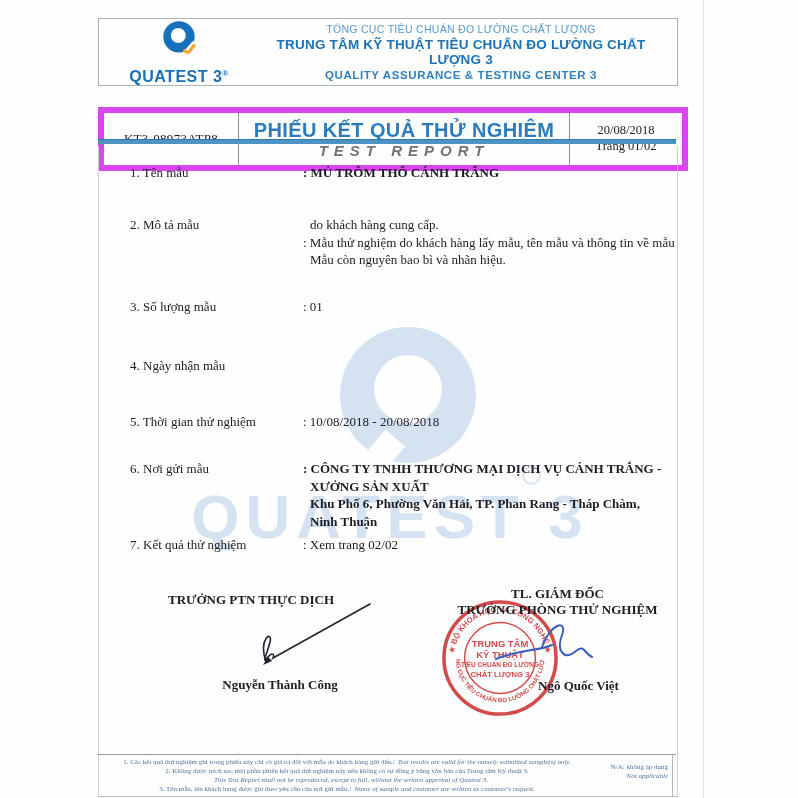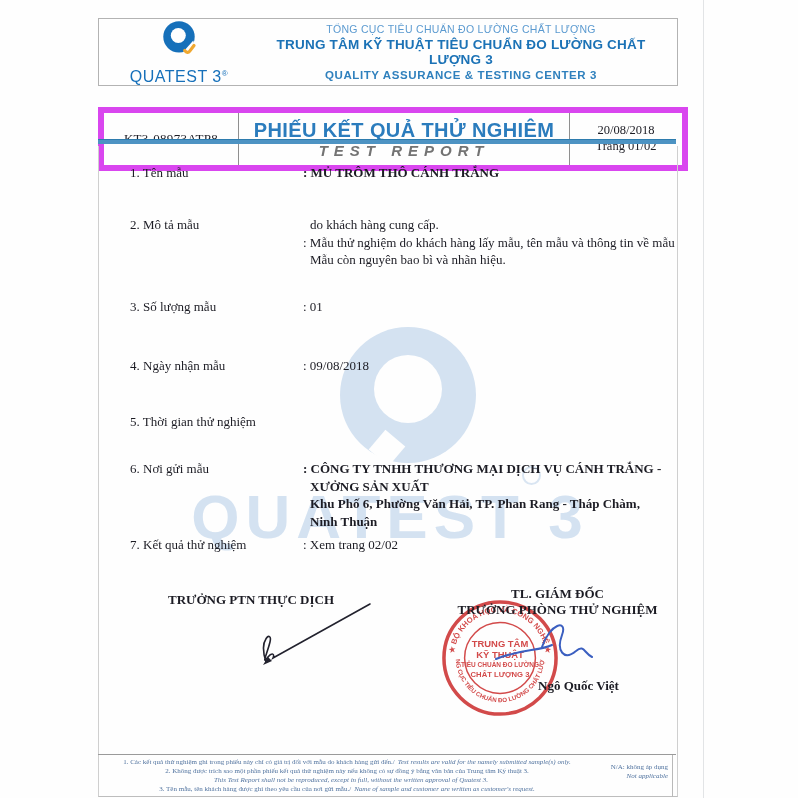--- a/index.html
+++ b/index.html
@@ -4,21 +4,21 @@
 <style>
   html,body{margin:0;padding:0;background:#ffffff;}
   .page{position:relative;width:798px;height:798px;background:#fefefe;overflow:hidden;
         font-family:"Liberation Serif",serif;color:#1c1c24;}
   .scan-edge{position:absolute;top:0;bottom:0;width:1px;background:#e2e4e6;}
 
   
   .header-box{position:absolute;left:98px;top:18px;width:578px;height:66px;
               border:1px solid #b3b3b3;display:flex;align-items:center;background:transparent;}
   .logo-wrap{width:160px;display:flex;flex-direction:column;align-items:center;justify-content:center;}
-  .logo-text{font-family:"Liberation Sans",sans-serif;font-weight:normal;color:#1670ba;
+  .logo-text{font-family:"Liberation Sans",sans-serif;font-weight:bold;color:#1670ba;
              font-size:16px;letter-spacing:.5px;line-height:1;margin-top:10px;}
   .logo-text sup{font-size:8px;}
   .head-center{flex:1;text-align:center;font-family:"Liberation Sans",sans-serif;padding-right:14px;}
   .head-l1{font-size:10.5px;color:#5b9ad0;letter-spacing:.3px;}
   .head-l2{font-size:13.5px;font-weight:bold;color:#1b72b6;margin-top:2px;letter-spacing:.2px;}
   .head-l3{font-size:11.5px;font-weight:bold;color:#2f80bd;margin-top:2px;letter-spacing:.6px;}
 
   
   .title-table{position:absolute;left:98px;top:84px;width:578px;height:52px;display:grid;
                grid-template-columns:135px 1fr 112px;border:6px solid #d946ef;margin-top:23px;}
@@ -146,27 +146,27 @@
 
   <div class="item" style="top:298px;">
     <span class="ilabel">3. Số lượng mẫu</span>
     <div class="ivalue">
         <div class="vline">: 01</div>
       </div>
   </div>
 
   <div class="item" style="top:357px;">
     <span class="ilabel">4. Ngày nhận mẫu</span>
-    <div class="ivalue">
-        <div class="vline">: 09/08/2018</div>
-      </div>
   </div>
 
   <div class="item" style="top:413px;">
     <span class="ilabel">5. Thời gian thử nghiệm</span>
+    <div class="ivalue">
+        <div class="vline">: 10/08/2018 - 20/08/2018</div>
+      </div>
   </div>
 
   <div class="item" style="top:460px;">
     <span class="ilabel">6. Nơi gửi mẫu</span>
     <div class="ivalue">
       <div class="vline bold">: CÔNG TY TNHH THƯƠNG MẠI DỊCH VỤ CÁNH TRẮNG -</div>
       <div class="vline cont bold">XƯỞNG SẢN XUẤT</div>
       <div class="vline cont bold">Khu Phố 6, Phường Văn Hải, TP. Phan Rang - Tháp Chàm,</div>
       <div class="vline cont bold">Ninh Thuận</div>
     </div>
@@ -179,20 +179,21 @@
       </div>
   </div>
 
   <div class="sig-title-left">TRƯỞNG PTN THỰC DỊCH</div>
   <div class="sig-left-svg">
     <svg width="150" height="80" viewBox="0 0 150 80">
       <path d="M38,66 C30,42 45,34 42,46 C39,58 33,70 40,61 C44,56 47,58 45,62 L142,8" fill="none" stroke="#22222e" stroke-width="1.6" stroke-linecap="round"></path>
       <path d="M40,61 l-5,8 l9,-4 z" fill="#22222e"></path>
     </svg>
   </div>
+  <div class="sig-name-left">Nguyễn Thành Công</div>
 
   <div class="sig-title-right">
     <div>TL. GIÁM ĐỐC</div>
     <div>TRƯỞNG PHÒNG THỬ NGHIỆM</div>
   </div>
 
   <div class="stamp-wrap">
     <svg width="118" height="118" viewBox="0 0 200 200">
       <circle cx="100" cy="100" r="95" fill="none" stroke="#cf3b3b" stroke-width="6"></circle>
       <circle cx="100" cy="100" r="60" fill="none" stroke="#cf3b3b" stroke-width="2.5"></circle>

